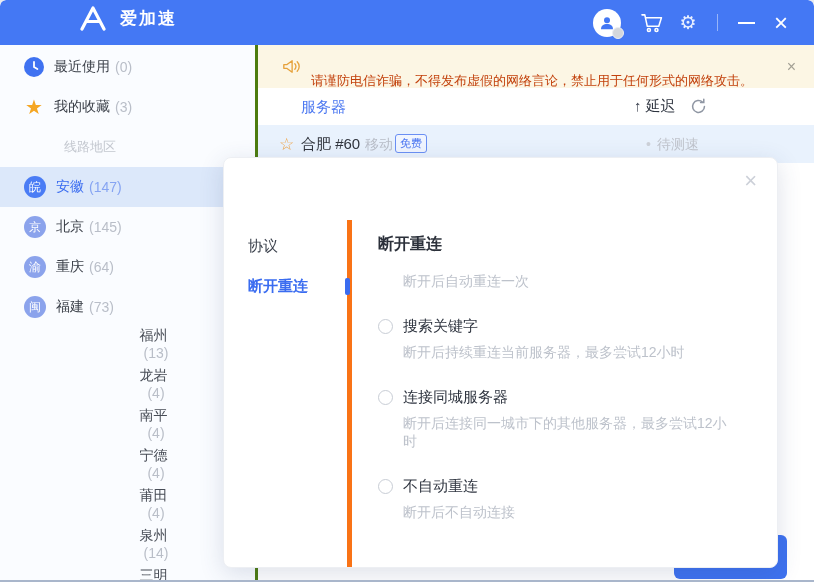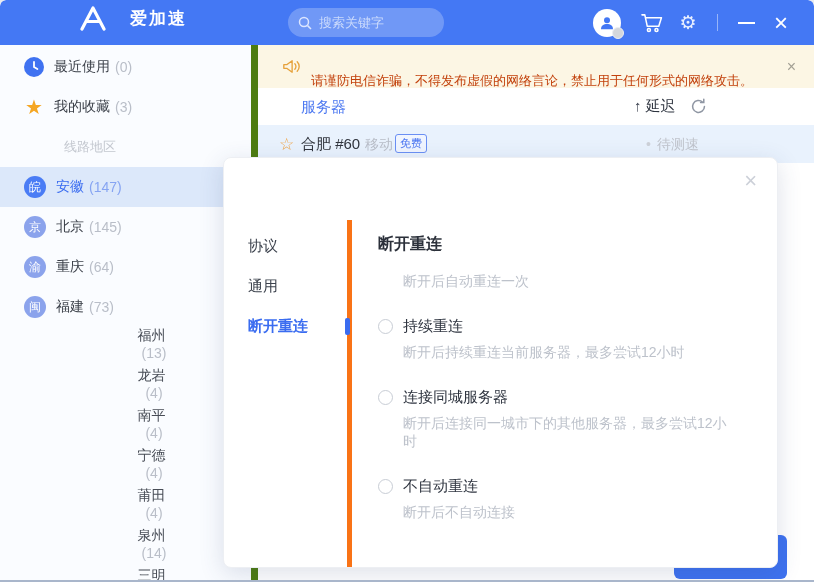--- a/index.html
+++ b/index.html
@@ -3,21 +3,21 @@
 <meta charset="utf-8">
 <style>
   * { margin:0; padding:0; box-sizing:border-box; }
   body { background:#e8eaee; font-family:"Liberation Sans","DejaVu Sans",sans-serif; }
   .window{ position:relative; width:814px; height:582px; background:#fff; overflow:hidden;
            border-radius:6px 6px 0 0; border-bottom:2px solid #a9b6cb; }
 
   
   .topbar{ position:absolute; top:0; left:0; width:814px; height:45px; background:#4478f4;
            border-radius:6px 6px 0 0; }
-  .logo{ position:absolute; left:78px; top:0; height:36px; display:flex; align-items:center;gap:10px; }
+  .logo{ position:absolute; left:78px; top:0; height:36px; display:flex; align-items:center; }
   .logo .mark{ display:flex; align-items:center; }
   .logo .appname{ margin-left:12px; color:#fff; font-size:17px; font-weight:bold; letter-spacing:2px; }
   .search{ position:absolute; left:288px; top:8px; width:156px; height:29px;
            background:rgba(255,255,255,.24); border-radius:15px; display:flex; align-items:center; padding:0 10px; }
   .search input{ border:none; outline:none; background:transparent; color:#fff; font-size:13px; width:110px; margin-left:7px; }
   .search input::placeholder{ color:#ccdbfc; }
   .tb-ico{ position:absolute; top:0; height:45px; display:flex; align-items:center; justify-content:center; cursor:pointer; }
   .avatar{ left:592px; width:30px; }
   .avatar .circ{ position:relative; width:28px; height:28px; background:#fff; border-radius:50%;
                  display:flex; align-items:center; justify-content:center; }
@@ -25,21 +25,21 @@
                   background:#d4d7dc; border:1px solid #eceef2; }
   .cart{ left:638px; width:26px; }
   .gear{ left:676px; width:24px; color:#eaf0ff; font-size:19px; }
   .vsep{ position:absolute; left:717px; top:14px; width:1px; height:17px; background:rgba(255,255,255,.45); }
   .minbtn{ left:733px; width:26px; }
   .minbtn .bar{ width:17px; height:2px; background:#fff; }
   .closebtn{ left:767px; width:28px; color:#fff; font-size:24px; font-weight:300; }
 
   
   .sidebar{ position:absolute; top:45px; left:0; width:258px; bottom:0; background:#fafcff;
-            border-right:7px solid #4d7c0f; overflow:hidden; padding-top:2px; }
+            border-right:3px solid #4d7c0f; overflow:hidden; padding-top:2px; }
   .srow{ height:40px; display:flex; align-items:center; padding-left:24px; font-size:14px; color:#3a3f48; cursor:pointer; }
   .srow .ictxt{ margin-left:10px; }
   .cnt{ color:#b9bec8; margin-left:5px; }
   .section-label{ height:32px; display:flex; align-items:center; padding-left:24px; color:#c3c7cf; font-size:13px; margin-top:4px;margin-left:40px; }
   .regions{ margin-top:4px; }
   .rbadge{ width:22px; height:22px; border-radius:50%; background:#8ba3ec; color:#fff; font-size:12px;
            display:flex; align-items:center; justify-content:center; flex:none; }
   .srow.active{ background:#dce8fa; color:#3a6cf0; }
   .srow.active .rbadge{ background:#4a7cf5; }
   .srow.active .cnt{ color:#86a4f2; }
@@ -101,29 +101,20 @@
   <div class="topbar">
     <div class="logo">
       <span class="mark">
         <svg width="30" height="26" viewBox="0 0 30 26" fill="none" stroke="#fff" stroke-width="3.2" stroke-linecap="round" stroke-linejoin="round">
             <path d="M4 24 L15 3 L26 24"></path>
             <path d="M9.5 16.5h11"></path>
           </svg>
       </span>
       <span class="appname">爱加速</span>
     </div>
-    <div class="search">
-      <span>
-        <svg width="14" height="14" viewBox="0 0 14 14" fill="none" stroke="#dce6ff" stroke-width="1.5">
-            <circle cx="6" cy="6" r="4.5"></circle>
-            <line x1="9.6" y1="9.6" x2="13" y2="13"></line>
-          </svg>
-      </span>
-      <input placeholder="搜索关键字" style="">
-    </div>
     <div class="tb-ico avatar">
       <span class="circ">
         <svg width="16" height="16" viewBox="0 0 16 16" fill="#4377f4">
             <circle cx="8" cy="5.3" r="3"></circle>
             <path d="M2 14.2c0-3.4 2.7-5.1 6-5.1s6 1.7 6 5.1z"></path>
           </svg>
         <span class="badge"></span>
       </span>
     </div>
     <div class="tb-ico cart">
@@ -245,34 +236,33 @@
     </div>
   </div>
 
   <div class="connect-btn"></div>
 
   <div class="modal">
     <div class="modal-close">×</div>
     <div class="modal-body">
       <div class="tabs">
         <div class="tab">协议</div>
-        <div class="tab">通用</div>
         <div class="tab active">断开重连</div>
       </div>
       <div class="pane">
         <div class="ptitle">断开重连</div>
 
         <div class="opt first on">
           <div class="odesc">断开后自动重连一次</div>
         </div>
 
         <div class="opt">
           <div class="row">
             <span class="radio"></span>
-            <span class="olabel">持续重连</span>
+            <span class="olabel">搜索关键字</span>
           </div>
           <div class="odesc">断开后持续重连当前服务器，最多尝试12小时</div>
         </div>
 
         <div class="opt">
           <div class="row">
             <span class="radio"></span>
             <span class="olabel">连接同城服务器</span>
           </div>
           <div class="odesc">断开后连接同一城市下的其他服务器，最多尝试12小时</div>

